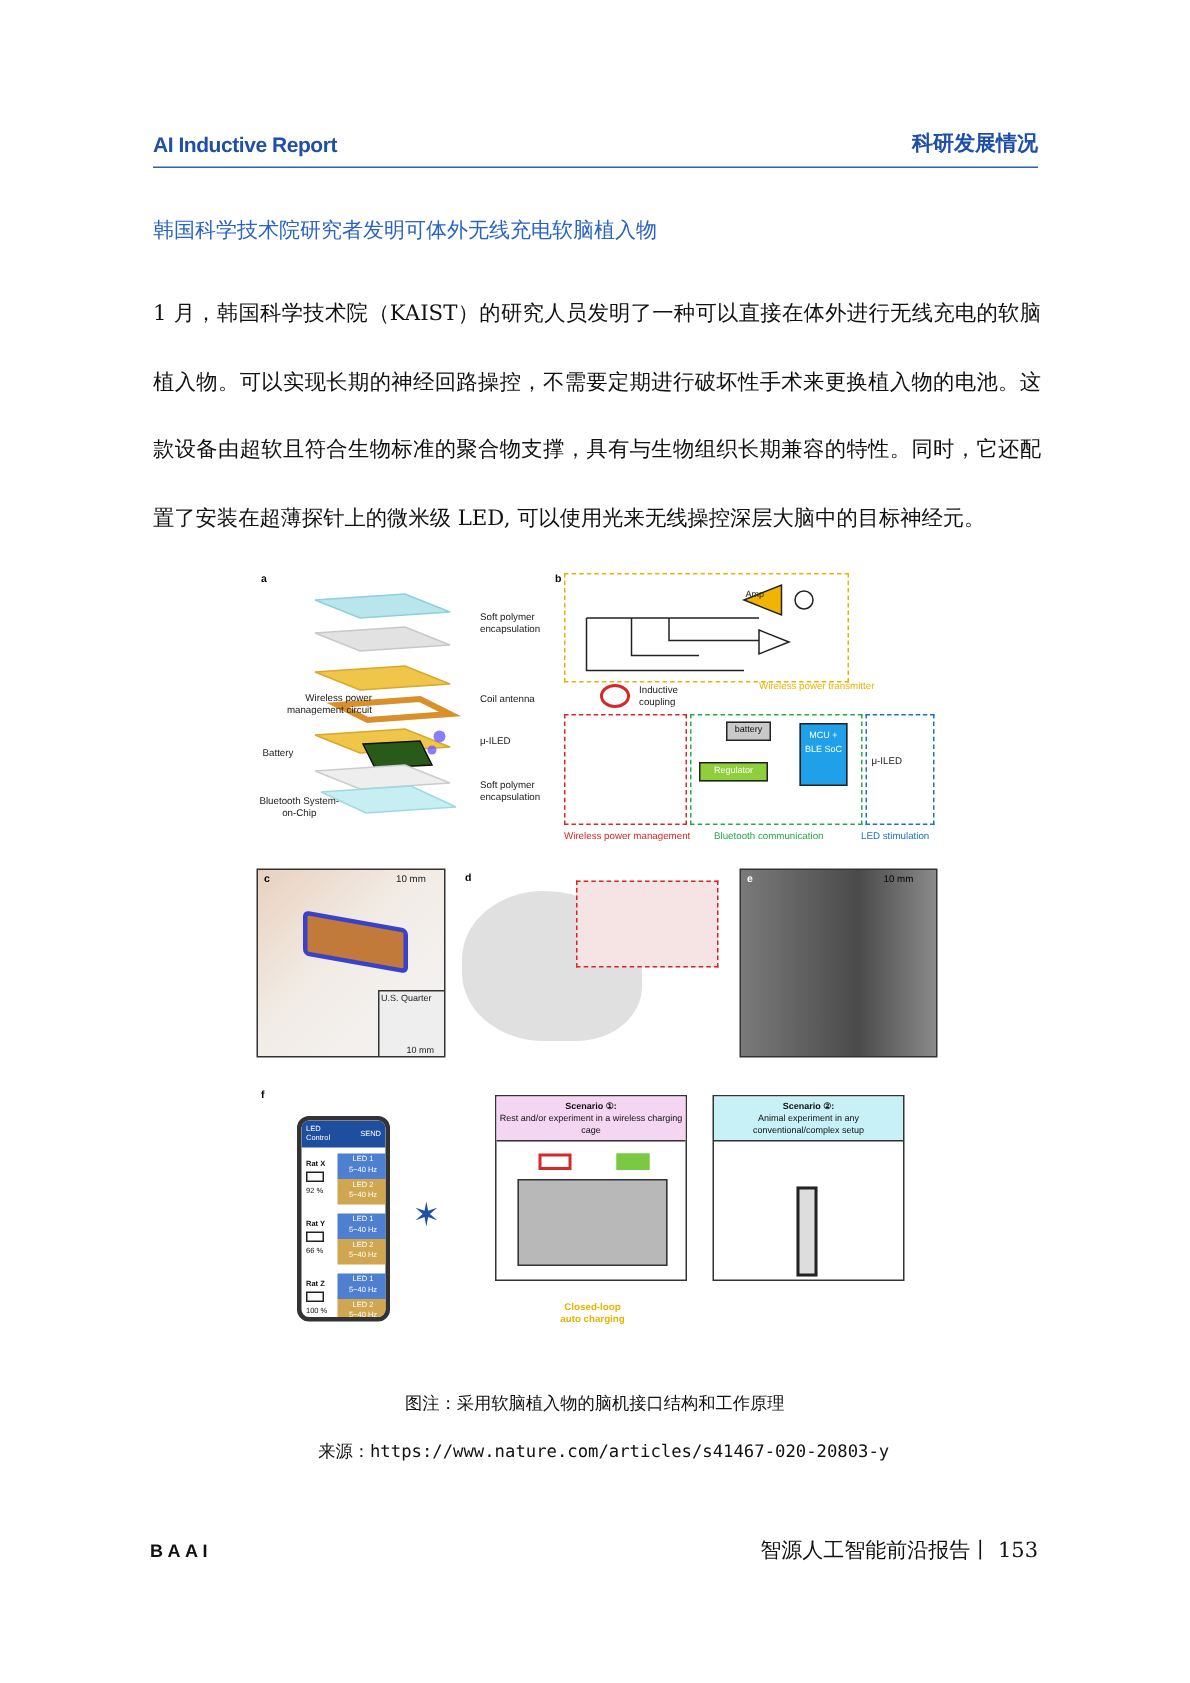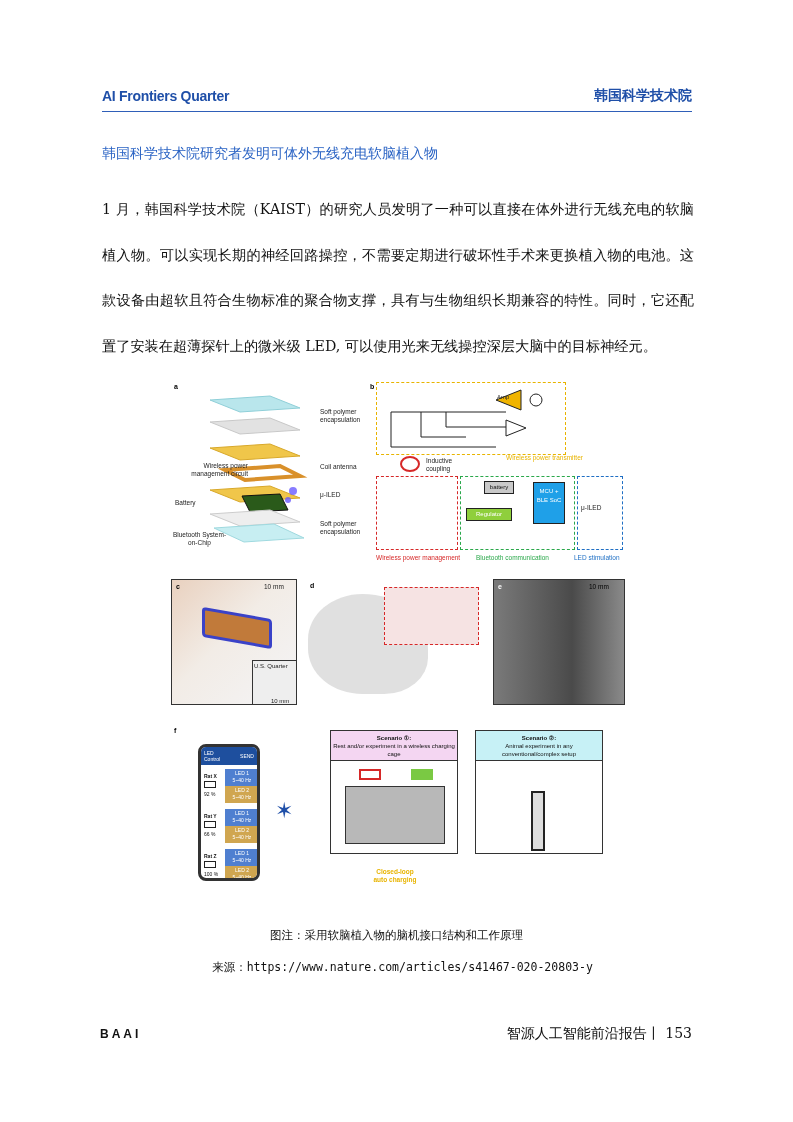--- a/index.html
+++ b/index.html
@@ -14,22 +14,22 @@
   .lbl { position: absolute; font-family: "Liberation Sans", sans-serif; font-size: 6.5px; color: #222; line-height: 8px; }
   .caption { position: absolute; left: 0; width: 793px; text-align: center; font-family: "DejaVu Sans Mono", monospace; font-size: 11.5px; color: #111; }
   .footer-logo { position: absolute; left: 100px; top: 1027px; font-family: "Liberation Sans", sans-serif; font-weight: bold; font-size: 12px; letter-spacing: 3px; color: #111; }
   .footer-right { position: absolute; right: 101px; top: 1025px; font-family: "DejaVu Serif", serif; font-size: 14px; color: #111; }
   .photo { position: absolute; border: 1px solid #333; overflow: hidden; }
 </style>
 </head>
 <body>
 
 <div class="header">
-  <span class="header-left">AI Frontiers Quarter</span>
-  <span class="header-right">韩国科学技术院</span>
+  <span class="header-left">AI Inductive Report</span>
+  <span class="header-right">科研发展情况</span>
 </div>
 
 <div class="section-title">韩国科学技术院研究者发明可体外无线充电软脑植入物</div>
 
 <div class="para">1 月，韩国科学技术院（KAIST）的研究人员发明了一种可以直接在体外进行无线充电的软脑植入物。可以实现长期的神经回路操控，不需要定期进行破坏性手术来更换植入物的电池。这款设备由超软且符合生物标准的聚合物支撑，具有与生物组织长期兼容的特性。同时，它还配置了安装在超薄探针上的微米级 LED, 可以使用光来无线操控深层大脑中的目标神经元。</div>
 
 <div class="figure">
 
   <div style="position:absolute;left:0;top:0;width:195px;height:180px;">
     <span class="panel-letter" style="left:4px;top:5px;">a</span>

